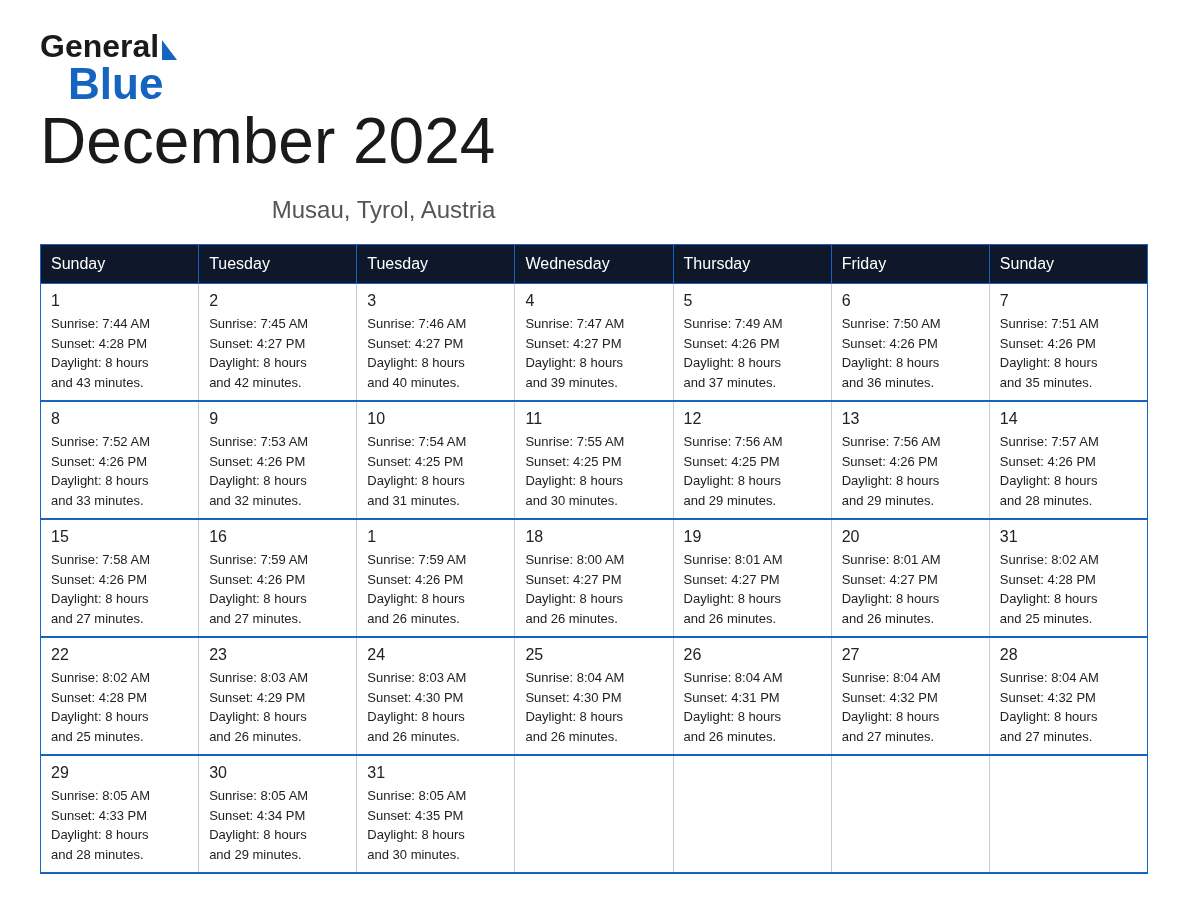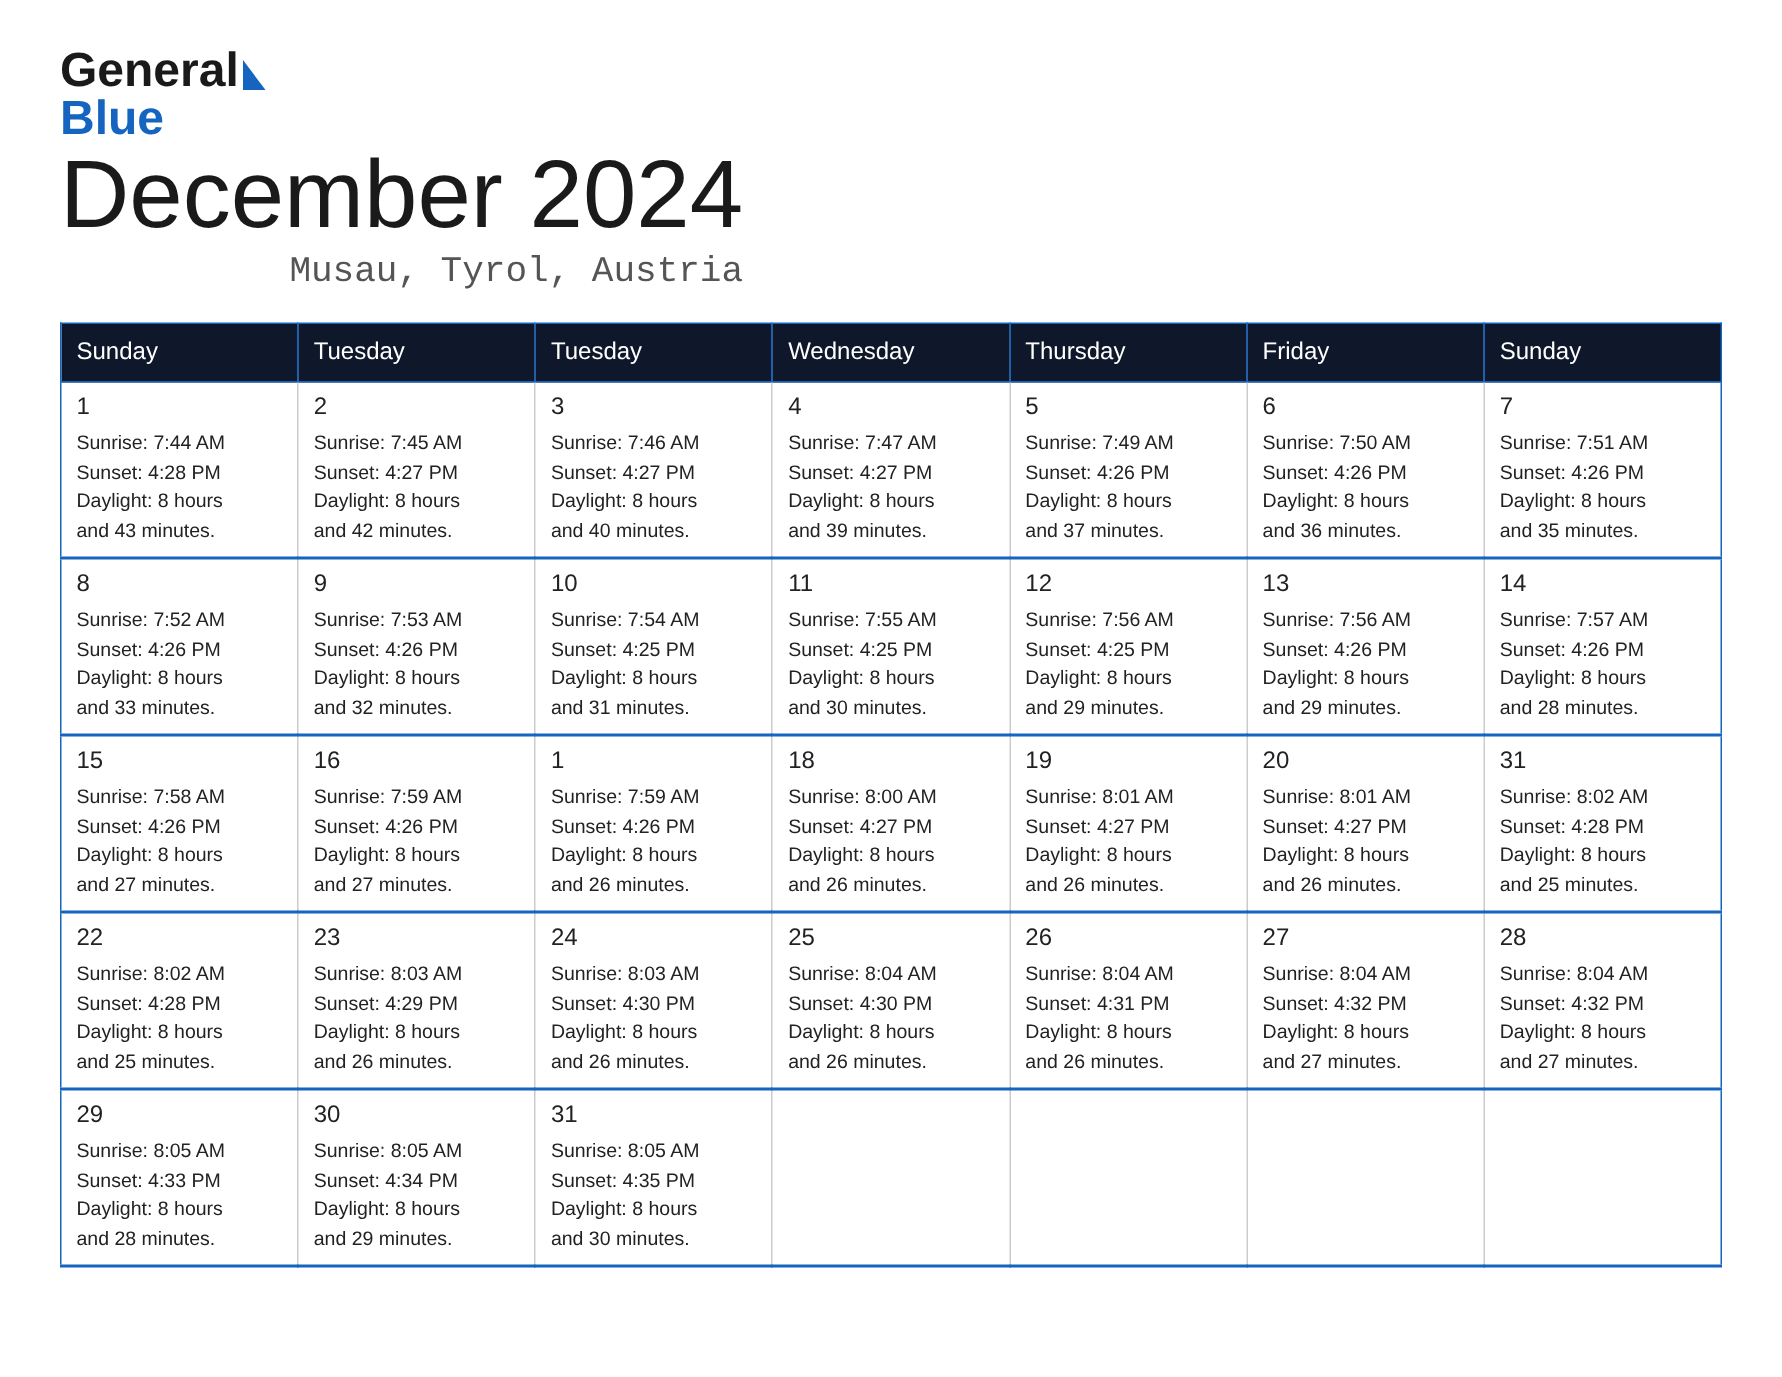--- a/index.html
+++ b/index.html
@@ -22,22 +22,21 @@
     }
     .month-title {
       font-size: 64px;
       font-weight: normal;
       color: #1a1a1a;
       line-height: 1.1;
     }
     .location-title {
       font-size: 24px;
       color: #555;
-      margin-top: 4px;
-      font-family: Liberation Mono, monospace;
+      margin-top: 20px;
     }
     table {
       width: 100%;
       border-collapse: collapse;
       table-layout: fixed;
     }
     thead tr {
       background-color: #0f172a;
     }
     thead th {
@@ -86,21 +85,21 @@
   </style>
 </head>
 <body>
 
 <div class="header">
   <div class="logo-container">
     <div>
       <span style="font-size:32px;font-weight:bold;color:#1a1a1a;font-family:Arial,sans-serif;">General</span><span style="display:inline-block;width:0;height:0;border-style:solid;border-width:20px 0 0 15px;border-color:transparent transparent transparent #1565c0;margin-left:3px;vertical-align:bottom;position:relative;top:-2px;"></span>
     </div>
     <div>
-      <span style="font-size:32px;font-weight:bold;color:#1565c0;font-family:Arial,sans-serif;">Blue</span>
+      <span style="font-size:44px;font-weight:bold;color:#1565c0;font-family:Arial,sans-serif;margin-left:28px;">Blue</span>
     </div>
   </div>
   <div class="title-section">
     <div class="month-title">December 2024</div>
     <div class="location-title">Musau, Tyrol, Austria</div>
   </div>
 </div>
 
 <table>
   <thead>

